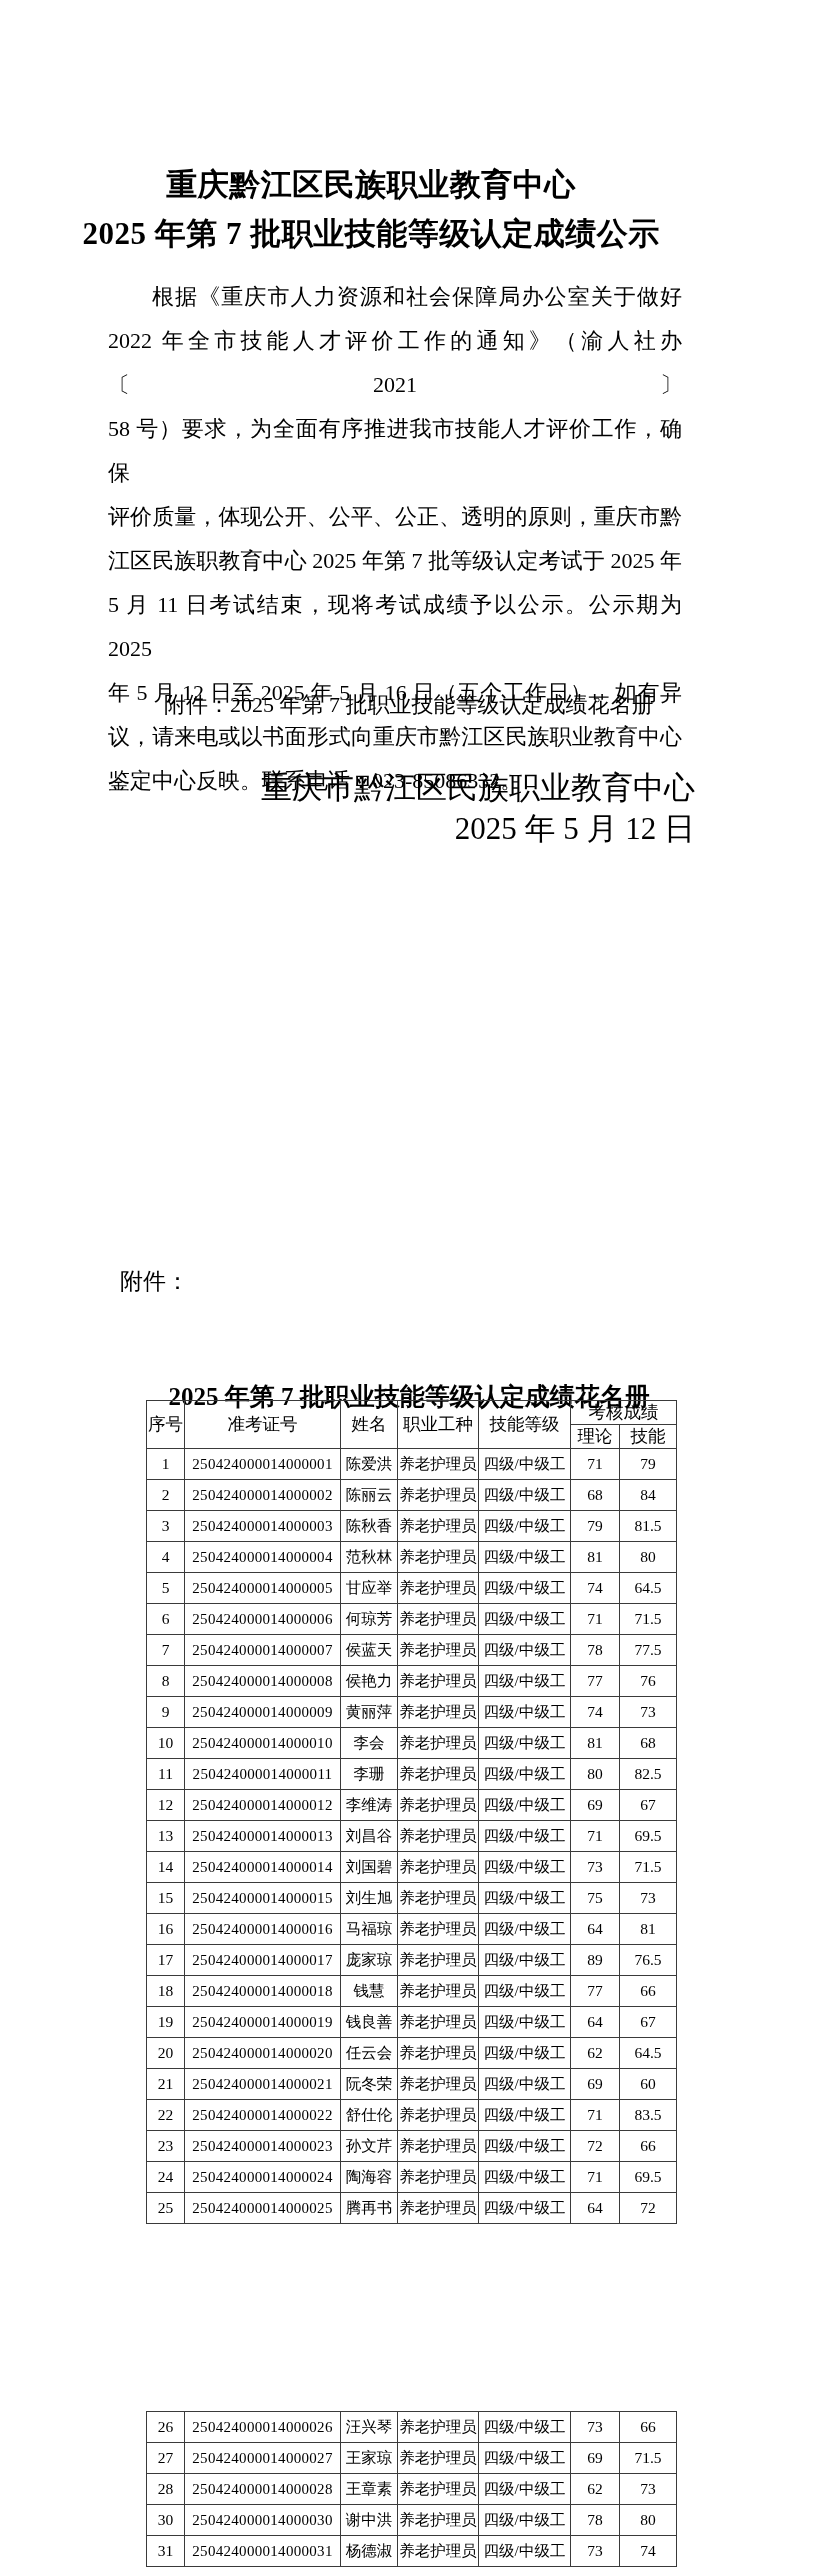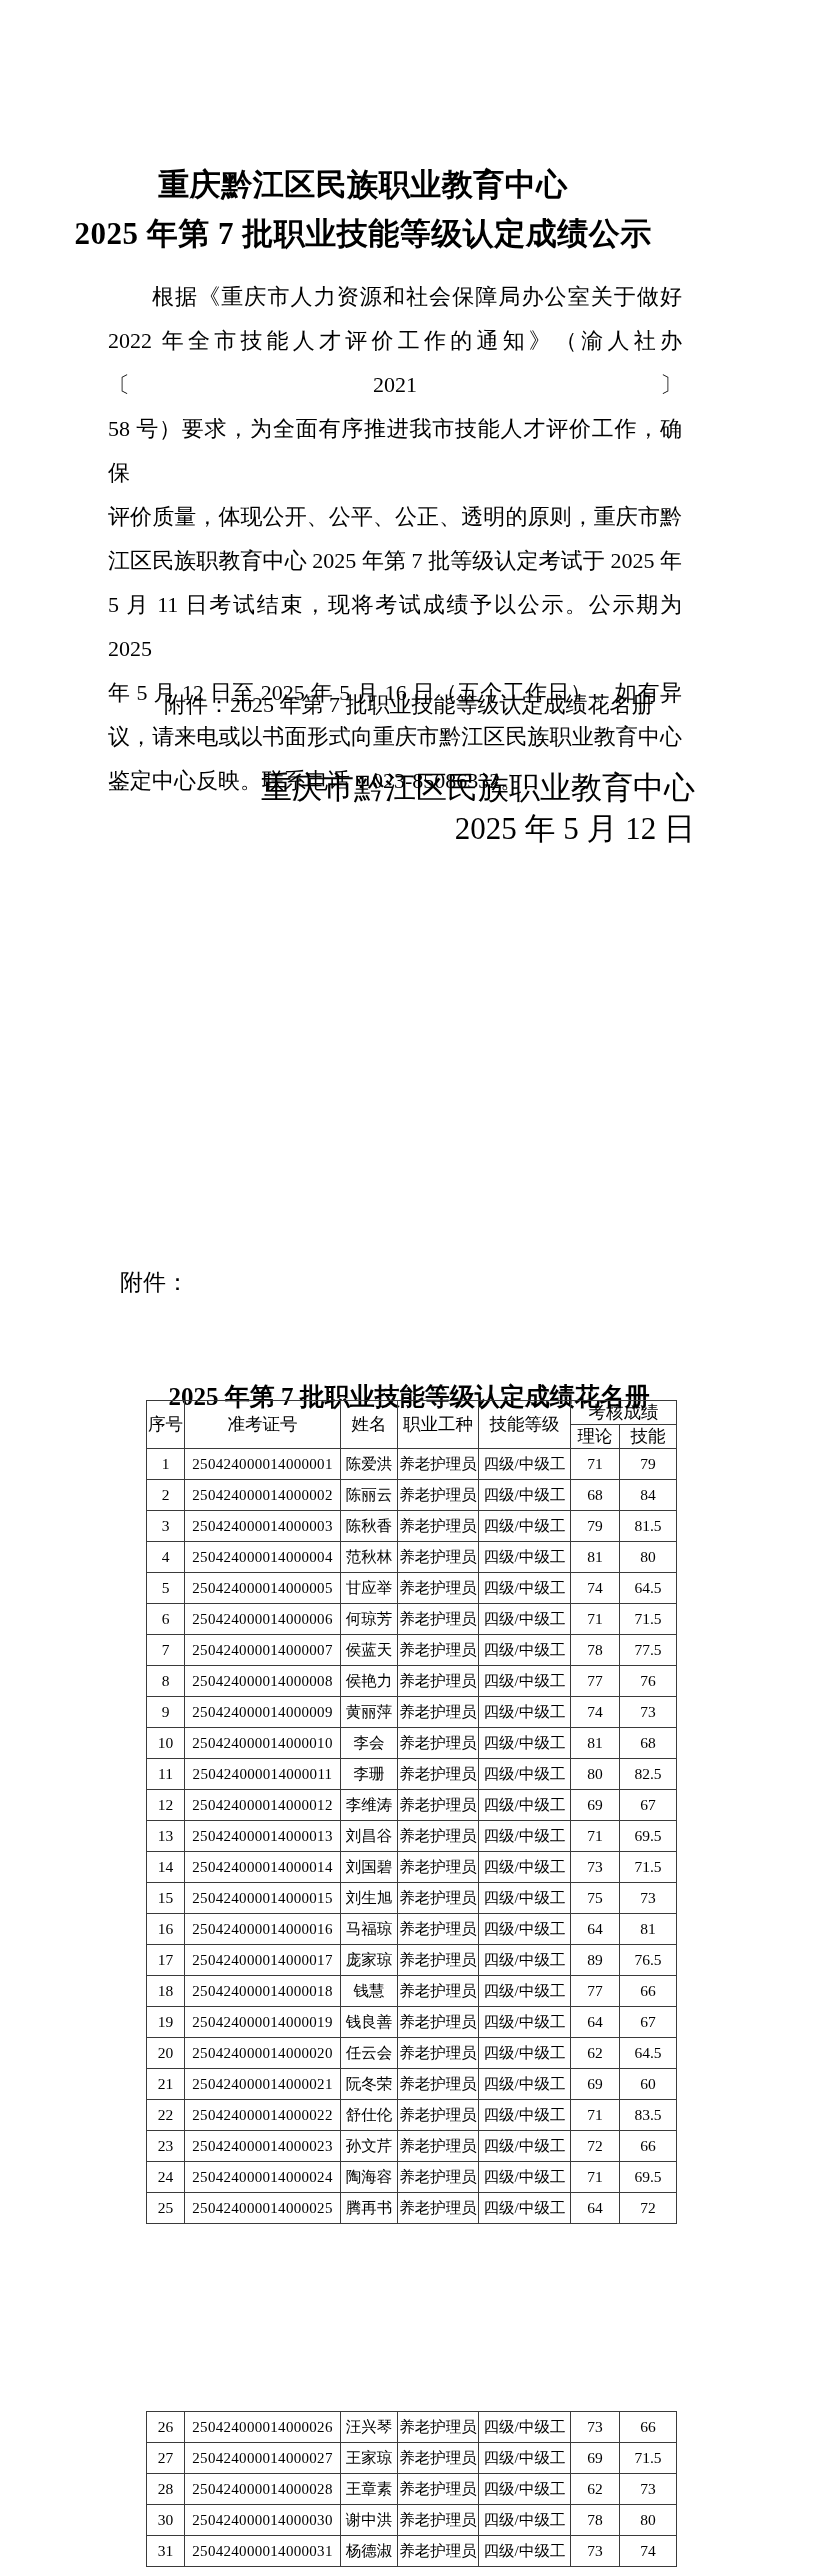--- a/index.html
+++ b/index.html
@@ -7,21 +7,21 @@
     position:relative;
     width:818px;
     height:3468px;
     background:#ffffff;
     font-family:"Liberation Serif","DejaVu Serif",serif;
     color:#000;
   }
   
   .doc-title{
     position:absolute;
-    top:160px; left:0; width:726px;
+    top:160px; left:8px; width:726px;
     font-size:31px; font-weight:bold;
     line-height:49px;
     text-align:center;
     letter-spacing:0.5px;
   }
   .body-text{
     position:absolute;
     top:275px; left:108px; width:574px;
     font-size:22px; line-height:44px;
   }
@@ -37,21 +37,21 @@
   .sign-block{
     position:absolute;
     top:767px; right:123px;
     text-align:right;
     font-size:31px; line-height:41px;
   }
   
   .appendix-label{
     position:absolute;
     top:1265px; left:120px;
-    font-size:23px; line-height:36px;
+    font-size:23px; line-height:36px;font-family:Liberation Mono, monospace;
   }
   .roster-title{
     position:absolute;
     top:1380px; left:0; width:818px;
     text-align:center;
     font-size:25px; font-weight:bold;
     line-height:34px;
   }
   table.roster{
     position:absolute;

